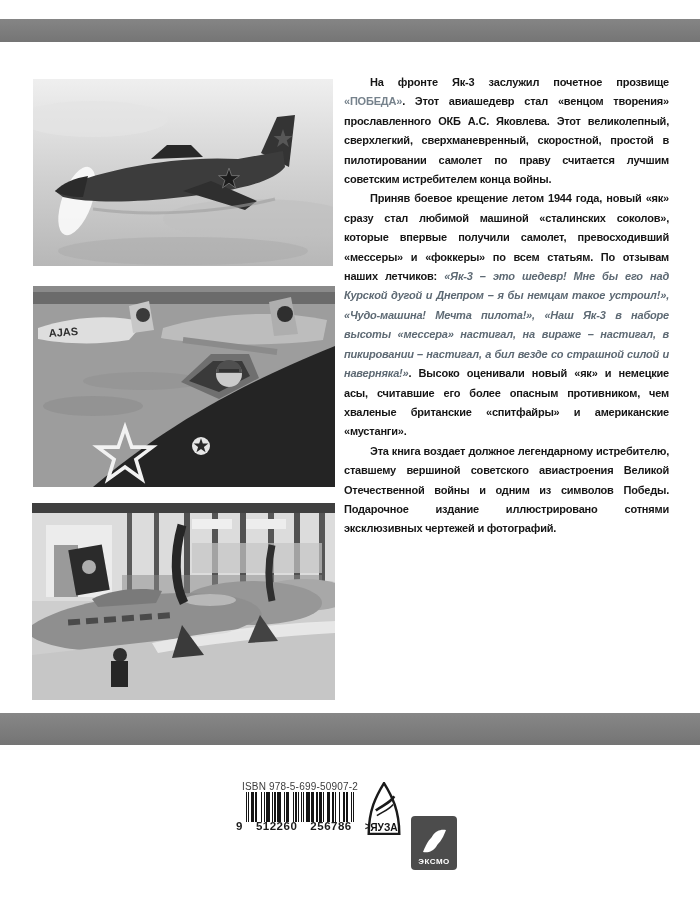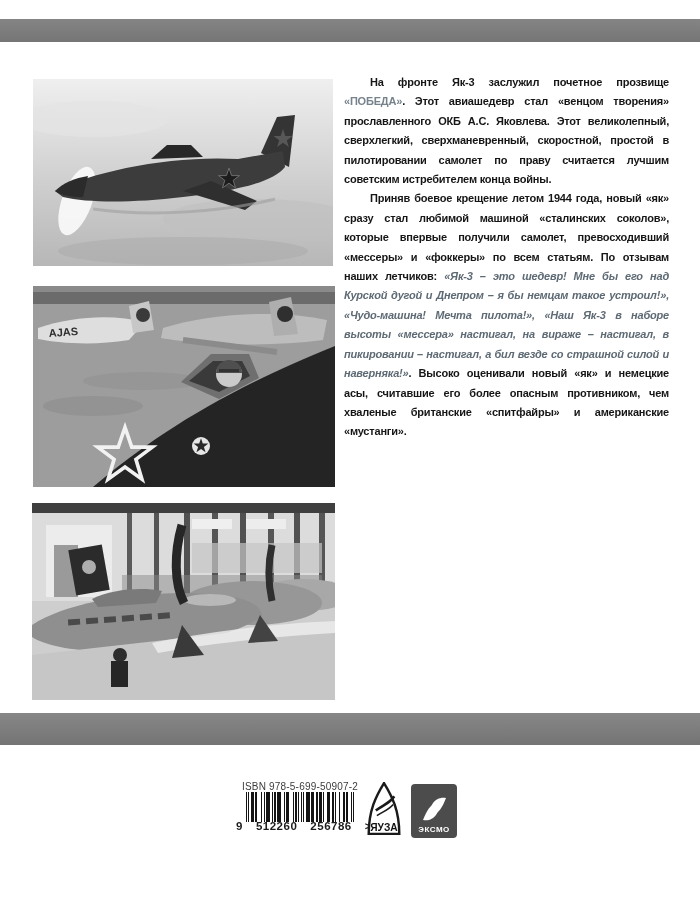--- a/index.html
+++ b/index.html
@@ -31,21 +31,21 @@
     font-size:10px;color:#3c3c3c;letter-spacing:0.2px;white-space:nowrap;
   }
   #barcode-bars{position:absolute;left:246px;top:792px;width:108px;height:30px;}
   #barcode-bars rect{fill:#141414;}
   #barcode-digits{
     position:absolute;left:236px;top:820px;width:136px;
     display:flex;justify-content:space-between;
     font-size:11.5px;color:#1d1d1d;font-weight:bold;letter-spacing:0.5px;
   }
   #yauza-logo{position:absolute;left:362px;top:782px;width:44px;height:53px;text-align:right;}
-  #eksmo-logo{position:absolute;left:411px;top:784px;width:46px;height:54px;text-align:right;}
+  #eksmo-logo{position:absolute;left:411px;top:816px;width:46px;height:54px;text-align:right;}
   #yauza-logo svg,#eksmo-logo svg{display:block;width:100%;height:100%;}
 </style>
 </head>
 <body>
 
 <div id="cover">
 
   <div id="band-top" class="band"></div>
 
   <figure id="photo1" class="photo" style="margin:0;">
@@ -142,20 +142,21 @@
       <path d="M150 122 L172 152 L140 155 Z" fill="#3a3a3a"></path>
       <path d="M228 112 L246 138 L216 140 Z" fill="#434343"></path>
       <circle cx="88" cy="152" r="7" fill="#2e2e2e"></circle>
       <rect x="79" y="158" width="17" height="26" fill="#262626"></rect>
     </svg>
   </figure>
 
   <div id="blurb">
       <p><span>На фронте Як-3 заслужил почетное прозвище </span><span class="hl">«ПОБЕДА»</span><span>. Этот авиашедевр стал «венцом творения» прославленного ОКБ А.С. Яковлева. Этот великолепный, сверхлегкий, сверхманевренный, скоростной, простой в пилотировании самолет по праву считается лучшим советским истребителем конца войны.</span></p>
       <p><span>Приняв боевое крещение летом 1944 года, новый «як» сразу стал любимой машиной «сталинских соколов», которые впервые получили самолет, превосходивший «мессеры» и «фоккеры» по всем статьям. По отзывам наших летчиков: </span><span class="q">«Як-3 – это шедевр! Мне бы его над Курской дугой и Днепром – я бы немцам такое устроил!», «Чудо-машина! Мечта пилота!», «Наш Як-3 в наборе высоты «мессера» настигал, на вираже – настигал, в пикировании – настигал, а бил везде со страшной силой и наверняка!»</span><span>. Высоко оценивали новый «як» и немецкие асы, считавшие его более опасным противником, чем хваленые британские «спитфайры» и американские «мустанги».</span></p>
+      <p><span>Эта книга воздает должное легендарному истребителю, ставшему вершиной советского авиастроения Великой Отечественной войны и одним из символов Победы. Подарочное издание иллюстрировано сотнями эксклюзивных чертежей и фотографий.</span></p>
     </div>
 
   <div id="band-bottom" class="band"></div>
 
   <div id="isbn-label">ISBN 978-5-699-50907-2</div>
   <svg id="barcode-bars" viewBox="0 0 95 40" preserveAspectRatio="none" shape-rendering="crispEdges">
       <rect x="0" y="0" width="1" height="40"></rect>
       <rect x="2" y="0" width="1" height="40"></rect>
       <rect x="4" y="0" width="1" height="40"></rect>
       <rect x="5" y="0" width="1" height="40"></rect>

